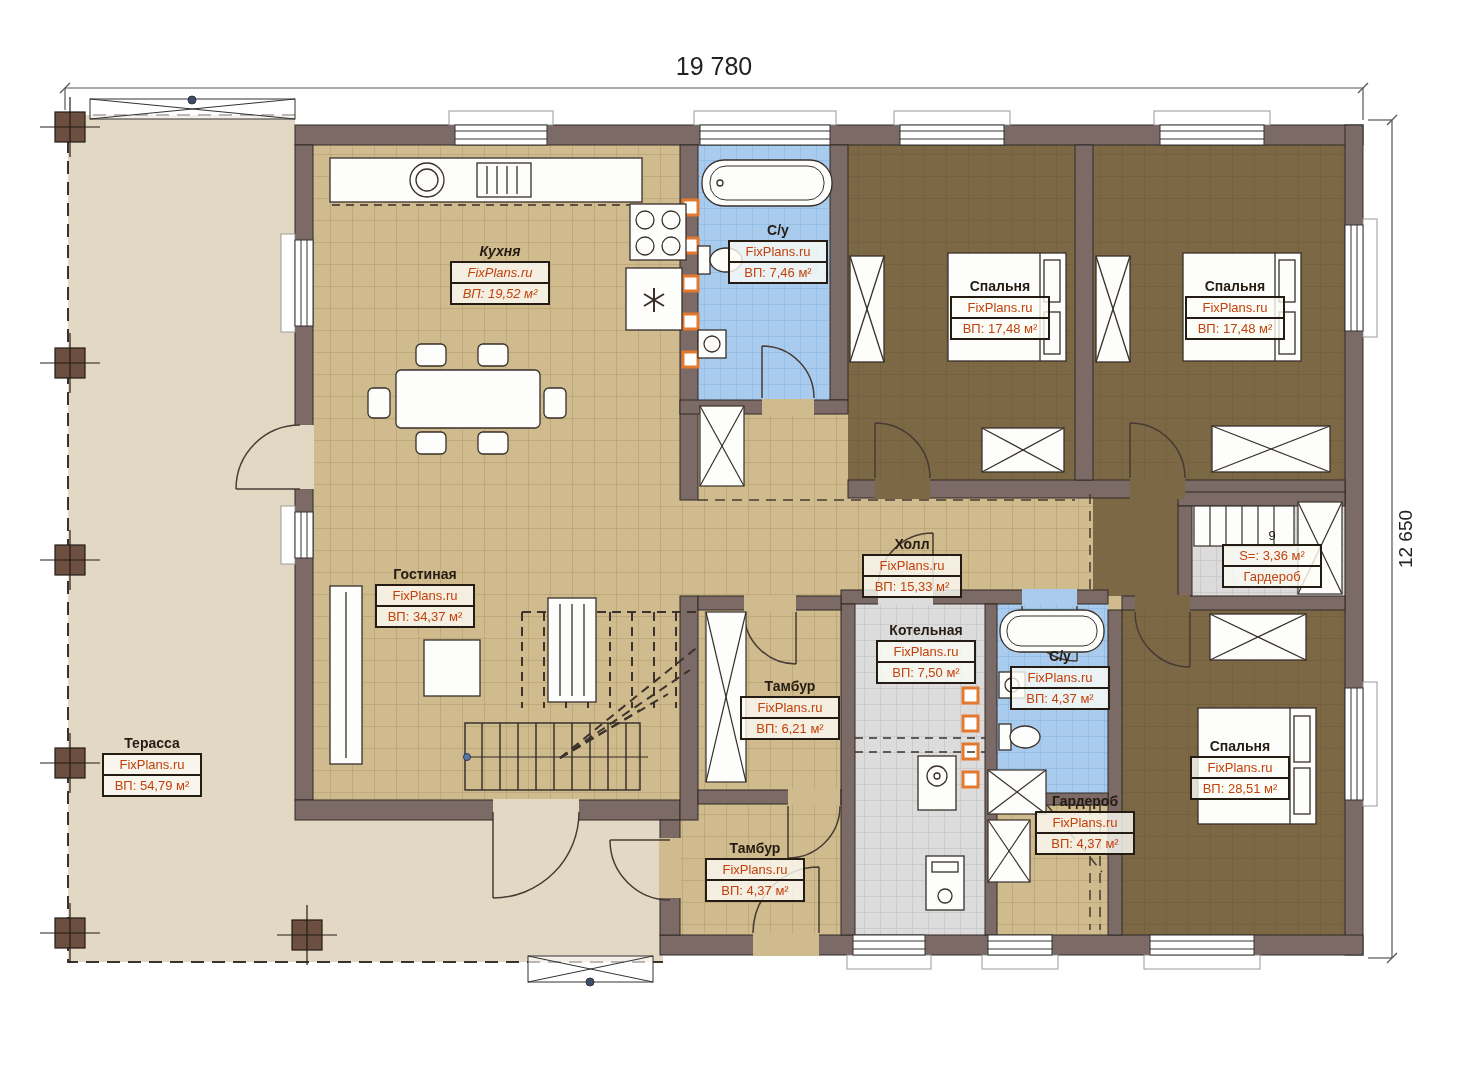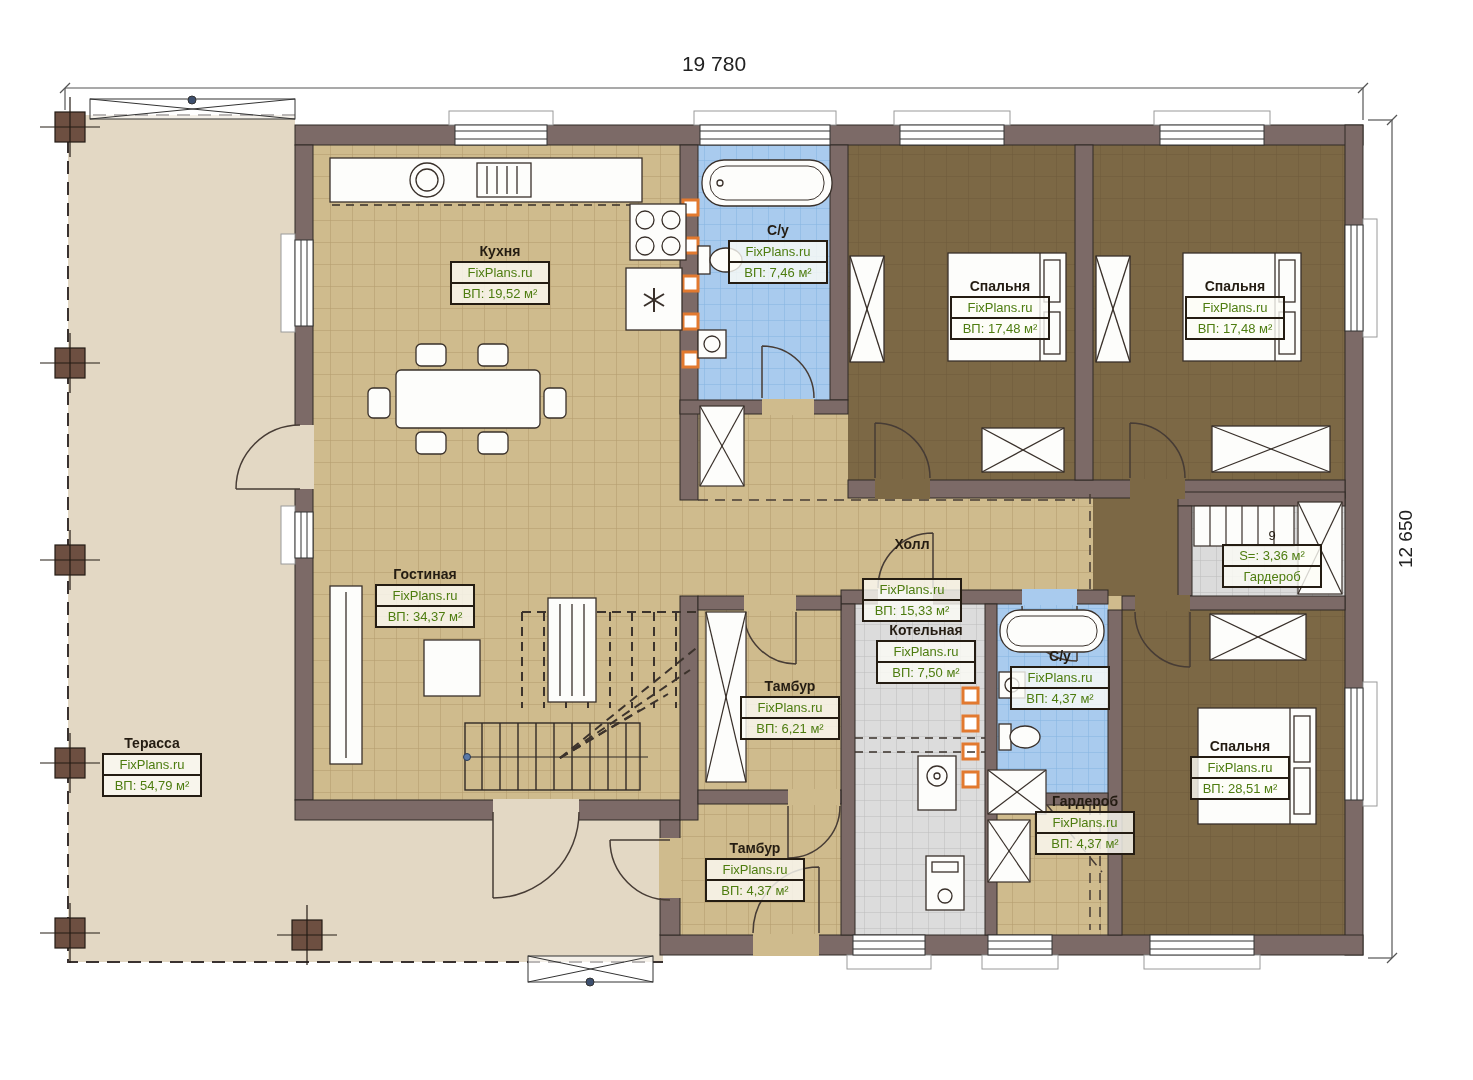--- a/index.html
+++ b/index.html
@@ -4,25 +4,25 @@
 <style>
   html,body{margin:0;padding:0;background:#ffffff;}
   .stage{position:relative;width:1473px;height:1080px;background:#fff;
          font-family:"Liberation Sans",sans-serif;overflow:hidden;}
   .plan-svg{position:absolute;left:0;top:0;}
   
   .rlabel{position:absolute;transform:translateX(-50%);display:flex;flex-direction:column;
           align-items:center;z-index:6;pointer-events:none;}
   .rname{font-weight:bold;font-size:14px;color:#241c12;margin-bottom:2px;white-space:nowrap;}
   .rbox{border:2px solid #241c12;background:rgba(253,252,246,0.80);text-align:center;min-width:96px;}
-  .rbox .row{padding:1px 9px;font-size:13px;color:#4d7c0f;white-space:nowrap;line-height:17px;}
+  .rbox .row{padding:1px 9px;font-size:13px;color:#c2410c;white-space:nowrap;line-height:17px;}
   .rbox .row + .row{border-top:2px solid #241c12;}
   .rnum{font-size:13px;color:#241c12;margin-bottom:1px;}
   .dim-top{position:absolute;left:714px;top:52px;transform:translateX(-50%);
-           font-size:21px;color:#222;z-index:6;}
+           font-size:25px;color:#222;z-index:6;}
   .dim-right{position:absolute;left:1406px;top:539px;transform:translate(-50%,-50%) rotate(-90deg);
              font-size:19px;color:#222;z-index:6;white-space:nowrap;}
 </style>
 </head>
 <body>
 
 <div class="stage">
 
 <svg class="plan-svg" width="1473" height="1080" viewBox="0 0 1473 1080">
   <defs>
@@ -454,21 +454,21 @@
     <line x1="1387" y1="125" x2="1397" y2="115"></line>
         <line x1="1387" y1="963" x2="1397" y2="953"></line>
     <line x1="1368" y1="120" x2="1392" y2="120"></line>
         <line x1="1368" y1="958" x2="1392" y2="958"></line>
   </g>
 </svg>
 
   <div class="dim-top">19 780</div>
   <div class="dim-right">12 650</div>
 
-  <div class="rlabel" style="left:500px;top:243px;">
+  <div class="rlabel" style="left:500px;top:243px;font-style:italic;">
     <div class="rname">Кухня</div>
     <div class="rbox">
         <div class="row">FixPlans.ru</div>
       <div class="row">ВП: 19,52 м²</div>
       </div>
   </div>
 
   <div class="rlabel" style="left:778px;top:222px;">
     <div class="rname">С/у</div>
     <div class="rbox">
@@ -486,21 +486,21 @@
   </div>
 
   <div class="rlabel" style="left:1235px;top:278px;">
     <div class="rname">Спальня</div>
     <div class="rbox">
         <div class="row">FixPlans.ru</div>
       <div class="row">ВП: 17,48 м²</div>
       </div>
   </div>
 
-  <div class="rlabel" style="left:912px;top:536px;gap:24px;">
+  <div class="rlabel" style="left:912px;top:536px;">
     <div class="rname">Холл</div>
     <div class="rbox">
         <div class="row">FixPlans.ru</div>
       <div class="row">ВП: 15,33 м²</div>
       </div>
   </div>
 
   <div class="rlabel" style="left:425px;top:566px;justify-content:space-between;">
     <div class="rname">Гостиная</div>
     <div class="rbox">

